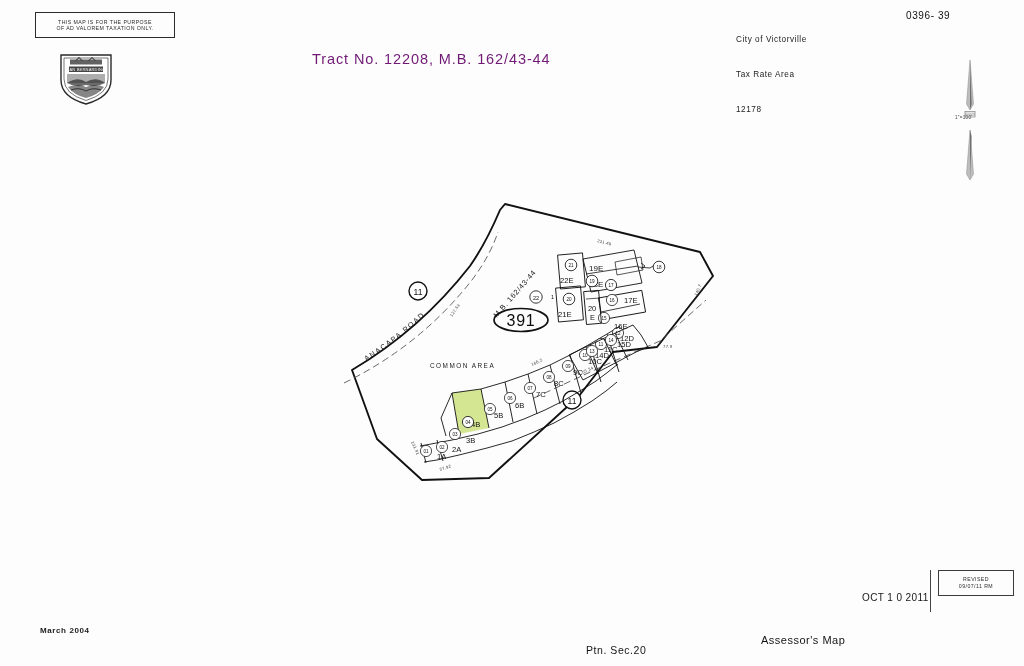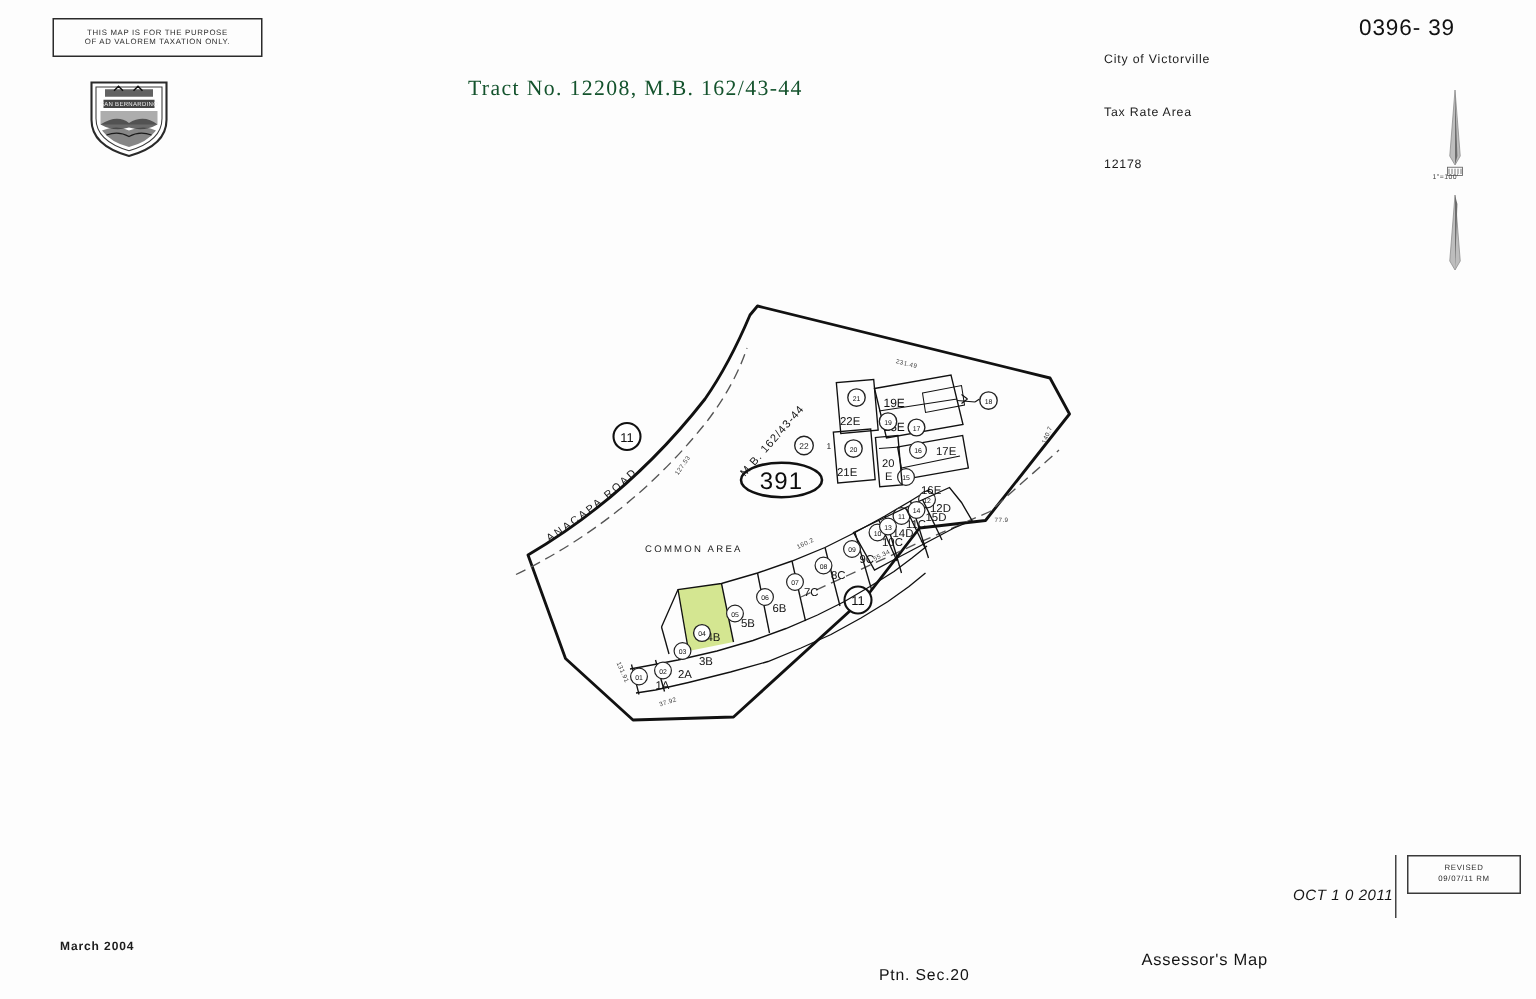--- a/index.html
+++ b/index.html
@@ -42,33 +42,32 @@
 
   
   #county-seal { left: 58px; top: 52px; width: 56px; height: 54px; }
 
   
   #map-title {
     left: 312px; top: 8px;
     font-size: 14.5px;
     letter-spacing: 0.9px;
     line-height: 1.42;
-    color: #14532d;
-    font-family: Liberation Serif, serif;
+    color: #701a75;
   }
   #jurisdiction-block {
     left: 736px; top: 11px;
     font-size: 8.2px;
     letter-spacing: 0.55px;
     line-height: 1.42;
     color: #1c1c1c;
   }
   #book-page-number {
     left: 906px; top: 10px;
-    font-size: 15px;
+    font-size: 10px;
     letter-spacing: 0.6px;
     color: #111;
   }
 
   
   #north-arrow { left: 952px; top: 58px; width: 36px; height: 125px; }
   #scale-label {
     left: 955px; top: 115px;
     font-size: 4.6px;
     letter-spacing: 0.3px;
@@ -98,21 +97,20 @@
     font-size: 11px;
     letter-spacing: 0.5px;
     line-height: 1.38;
     color: #141414;
   }
   #date-stamp {
     left: 862px; top: 592px;
     font-size: 10px;
     letter-spacing: 0.4px;
     color: #161616;
-    font-style: italic;
   }
   #revised-box {
     left: 938px; top: 570px;
     width: 76px; height: 26px;
     border: 1px solid #3a3a3a;
     box-sizing: border-box;
     display: flex; flex-direction: column;
     align-items: center; justify-content: center;
     line-height: 1.4;
   }

